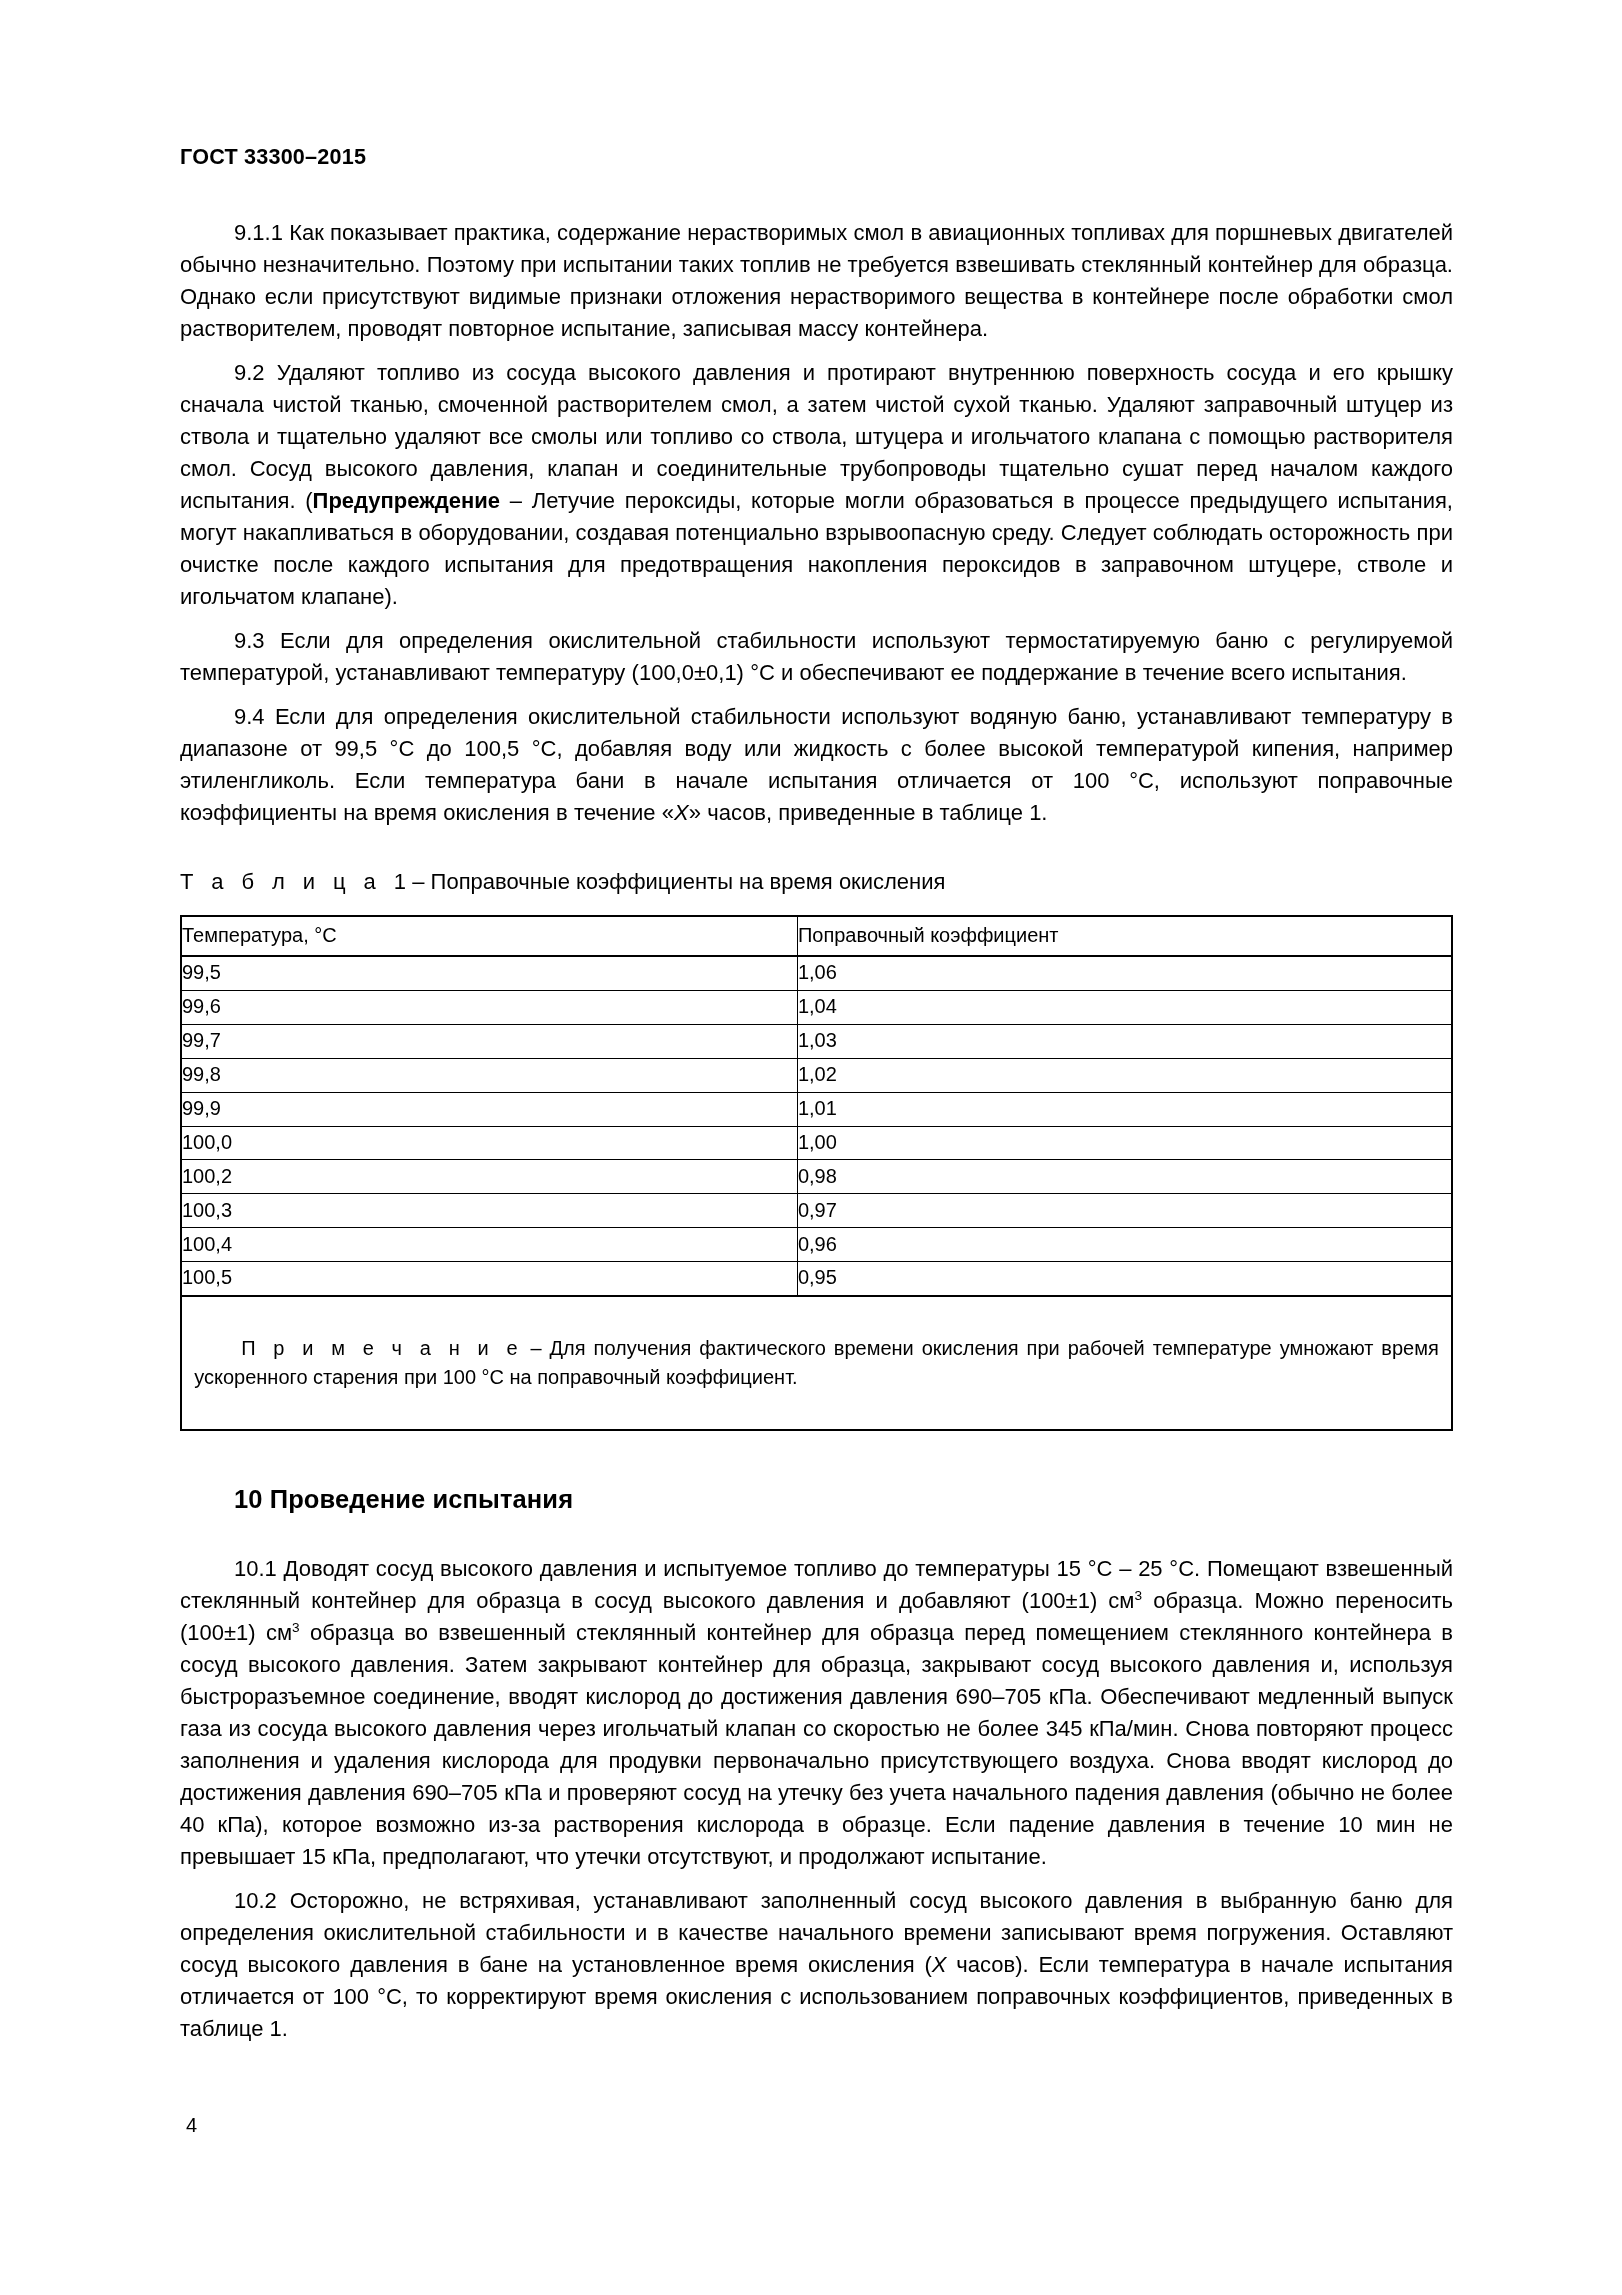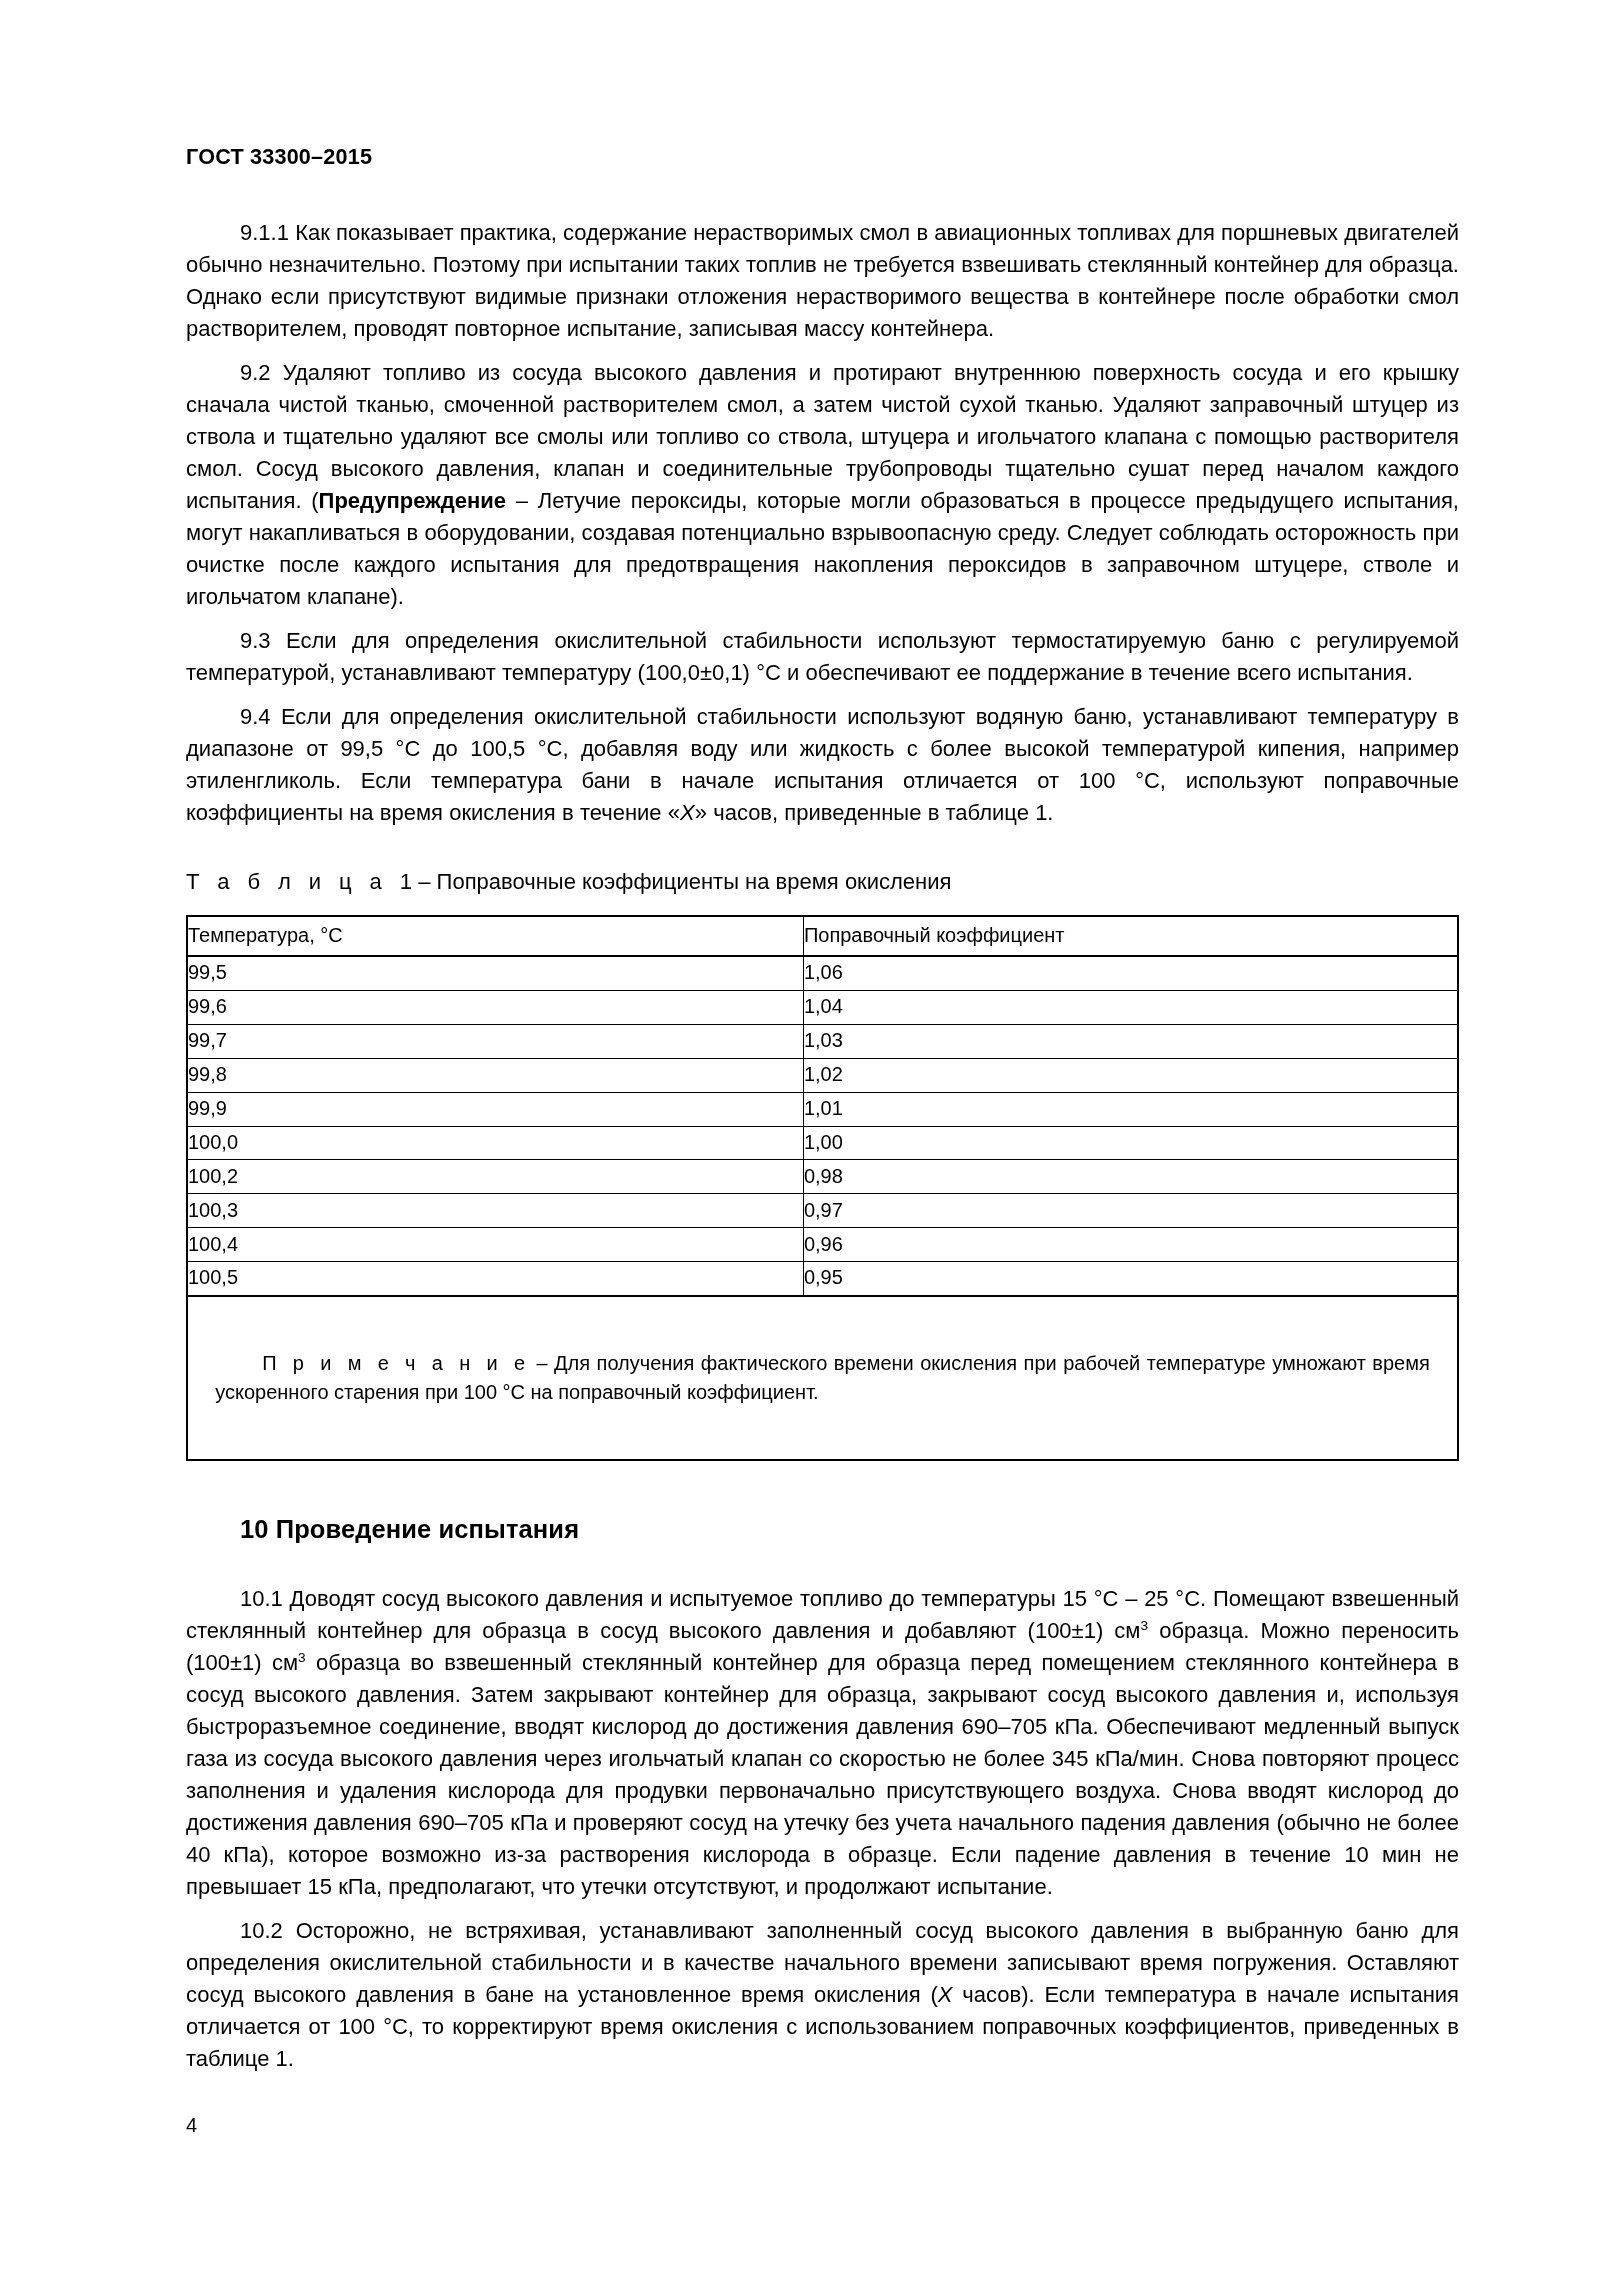--- a/index.html
+++ b/index.html
@@ -12,21 +12,21 @@
     width: 1623px;
     height: 2295px;
     background: #ffffff;
     font-family: "Liberation Sans", sans-serif;
     color: #000000;
     box-sizing: border-box;
     overflow: hidden;
   }
   .content {
     position: absolute;
-    left: 186px;
+    left: 180px;
     top: 145px;
     width: 1273px;
   }
 
   
   .doc-header {
     font-size: 21.6px;
     font-weight: bold;
     letter-spacing: 0.2px;
     margin: 0 0 48px 0;
@@ -103,21 +103,21 @@
     border-bottom: 2.6px solid #000000;
     border-top: 2.6px solid #000000;
     margin-top: -1.3px;
     padding: 34px 9.2px 33px 9.2px;
   }
   .note-text {
     font-size: 20px;
     line-height: 29.4px;
     text-align: justify;
     text-indent: 47px;
-    margin: 18px;
+    margin: 3px;
   }
   .note-sp { letter-spacing: 4.9px; }
 
   
   h2.section-heading {
     font-size: 25.5px;
     font-weight: bold;
     margin: 54px 0 39px 0;
     padding-left: 54px;
     line-height: 1.15;

